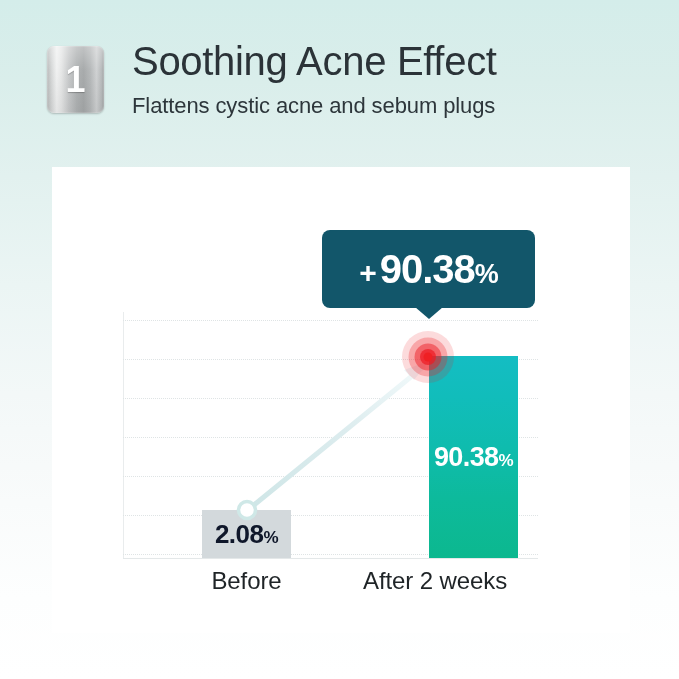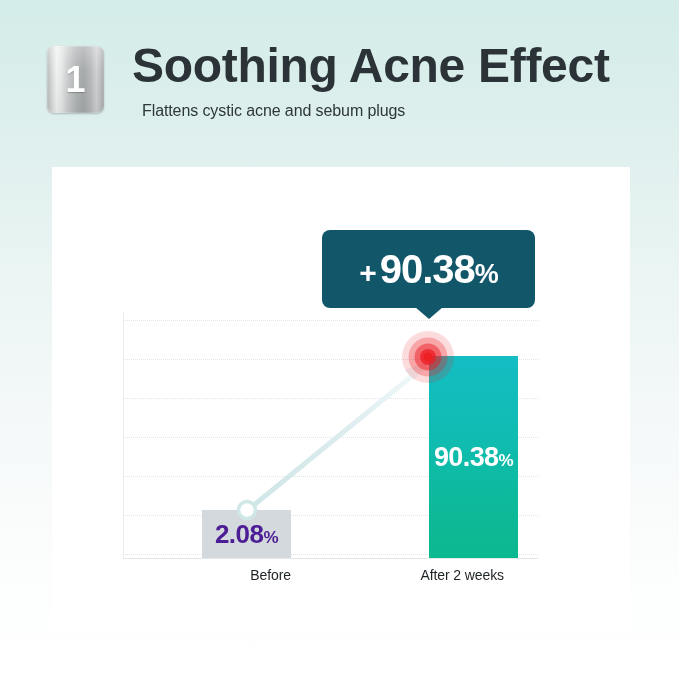--- a/index.html
+++ b/index.html
@@ -81,37 +81,36 @@
     text-shadow: 0 1px 1px rgba(0,0,0,0.25);
     z-index: 2;
   }
 
   .header-text {
     margin-left: 28px;
     padding-top: 0px;
   }
 
   .title {
-    font-size: 48px;
-    font-weight: bold;
+    font-size: 40px;
+    font-weight: normal;
     color: #2b3338;
     letter-spacing: -0.3px;
     line-height: 1.08;
     white-space: nowrap;
   }
 
   .subtitle {
     margin-top: 10px;
-    font-size: 16px;
+    font-size: 22px;
     font-weight: normal;
     color: #2d363b;
     letter-spacing: -0.1px;
     line-height: 1.15;
     white-space: nowrap;
-    margin-left: 10px;
   }
 
   
   .card-frame {
     position: absolute;
     left: 52px;
     top: 167px;
     width: 578px;
     height: 466px;
     background: linear-gradient(135deg, #0fb894 0%, #0fb899 28%, #11b4ab 58%, #14b2bd 80%, #16b0c6 100%);
@@ -168,21 +167,21 @@
     left: 79px;       
     bottom: 1px;
     height: 48px;
     background: #d3d9dc;
     display: flex;
     align-items: center;
     justify-content: center;
   }
 
   .bar-before-label {
-    color: #4c1d95;
+    color: #0f172a;
     font-size: 26px;
     font-weight: bold;
     letter-spacing: -0.5px;
     white-space: nowrap;
   }
   .bar-before-label .pct {
     font-size: 17px;
     font-weight: bold;
   }
 
@@ -246,25 +245,25 @@
   
   .xlabels {
     position: absolute;
     left: 71px;
     top: 400px;     
     width: 415px;
     height: 30px;
   }
   .xlabel {
     position: absolute;
-    font-size: 14px;
+    font-size: 24px;
     color: #1f2427;
     letter-spacing: -0.1px;
     white-space: nowrap;
-    text-align: right;
+    text-align: center;
   }
   .xlabel.before { left: 79px; width: 89px; }
   .xlabel.after  { left: 240px; width: 141px; }
 
   
   .callout {
     position: absolute;
     left: 270px;    
     top: 63px;      
     width: 213px;

